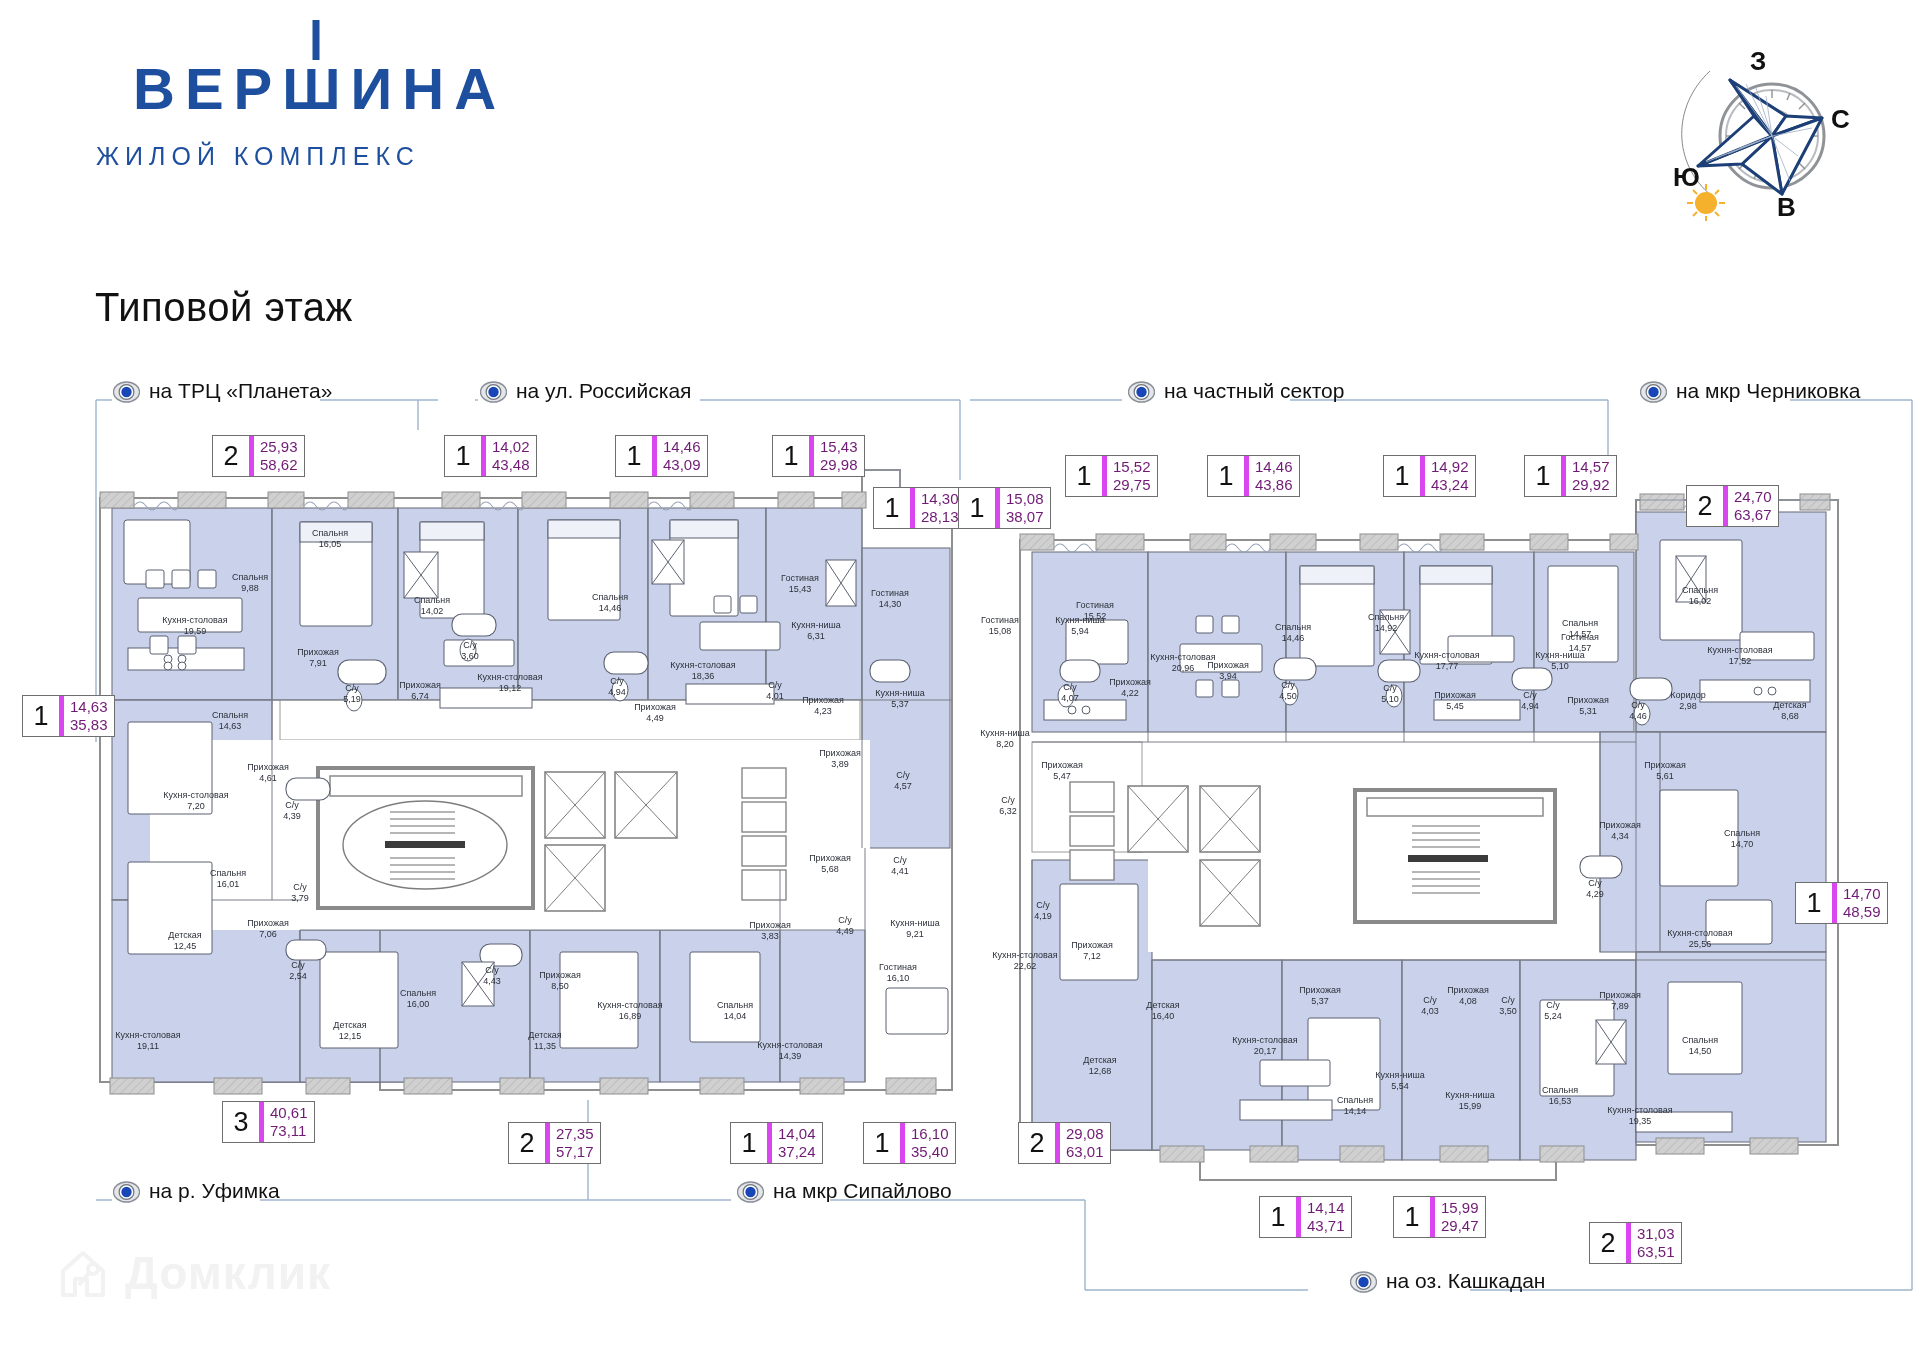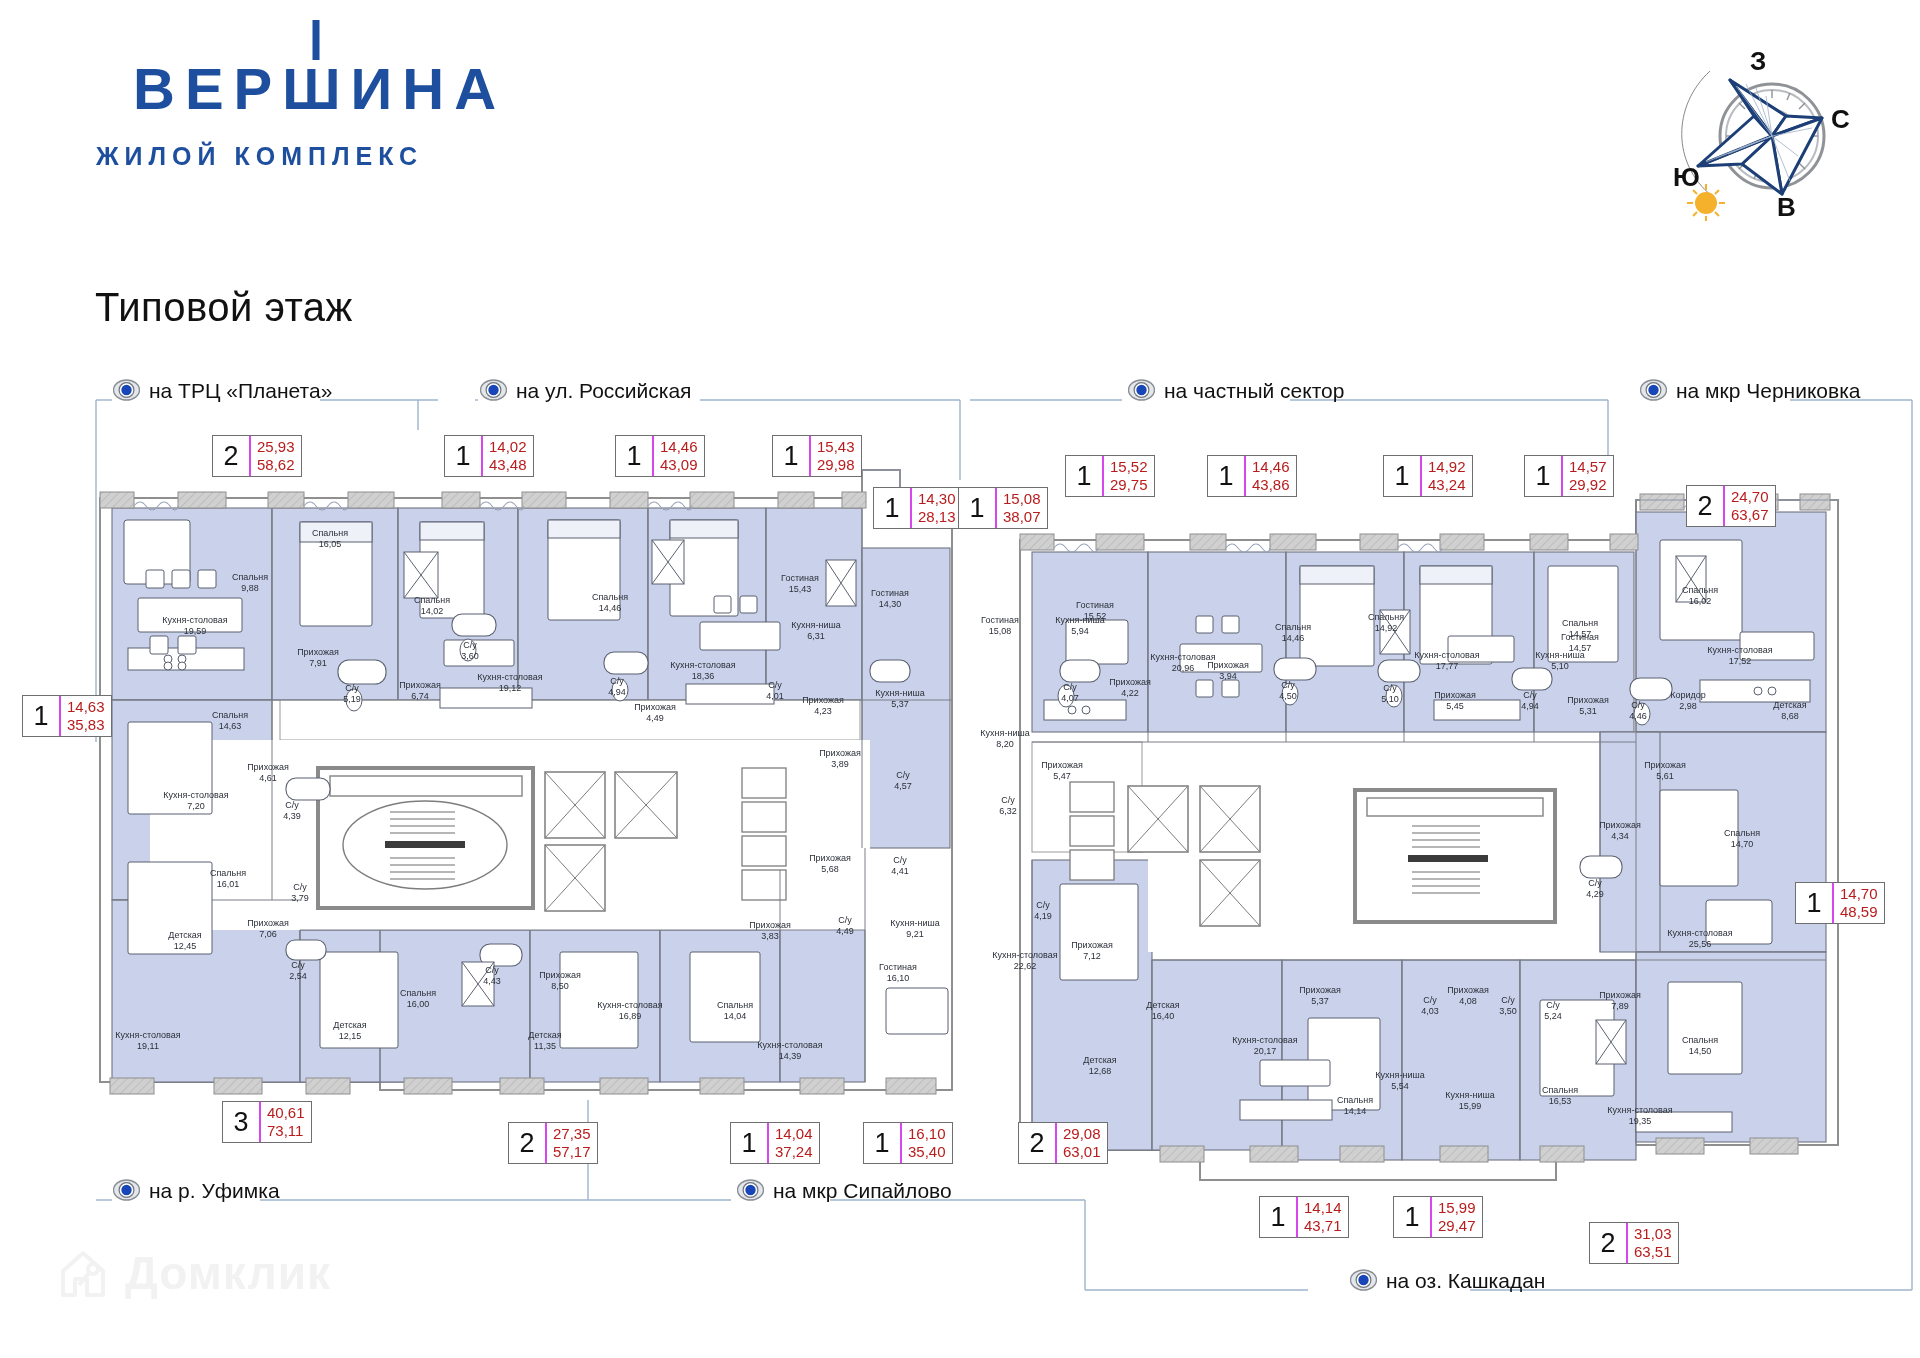--- a/index.html
+++ b/index.html
@@ -20,54 +20,54 @@
     font-size:58px;font-weight:700;letter-spacing:10px;
     color:#1d4f9e;line-height:1;white-space:nowrap;
     position:relative;height:70px;margin-left:37px;
   }
   #logo .wordmark .sh{position:relative;display:inline-block;}
   #logo .wordmark .sh::after{
     content:"";position:absolute;left:50%;transform:translateX(-50%);
     bottom:100%;width:7px;height:40px;background:#1d4f9e;
   }
   #logo .subwordmark{
-    margin-top:12px;font-size:25px;font-weight:700;letter-spacing:6px;
+    margin-top:12px;font-size:25px;font-weight:400;letter-spacing:6px;
     color:#1d4f9e;white-space:nowrap;
   }
 
   
   #compass{position:absolute;left:1650px;top:36px;width:230px;height:185px;}
 
   
   #page-title{
     position:absolute;left:95px;top:285px;
     font-size:40px;font-weight:400;color:#111;letter-spacing:.5px;
   }
 
   
-  .view-marker{position:absolute;display:flex;align-items:flex-start;gap:9px;white-space:nowrap;}
+  .view-marker{position:absolute;display:flex;align-items:flex-end;gap:9px;white-space:nowrap;}
   .view-marker .eye{
     width:27px;height:22px;flex:0 0 auto;position:relative;
   }
   .view-marker .vm-label{font-size:21px;color:#111;font-weight:400;}
 
   
   .badge{
     position:absolute;display:flex;align-items:stretch;
     border:1px solid #6f6f6f;background:#fff;height:42px;
     box-sizing:border-box;
   }
   .badge .rooms{
     display:flex;align-items:center;justify-content:center;
     min-width:24px;padding:0 6px;font-size:27px;color:#111;line-height:1;
   }
   .badge .areas{
-    border-left:2px solid #d946ef;padding:2px 6px 2px 6px;
+    border-left:5px solid #d946ef;padding:2px 6px 2px 6px;
     display:flex;flex-direction:column;justify-content:space-between;
-    font-size:15px;line-height:1.22;color:#b91c1c;
+    font-size:15px;line-height:1.22;color:#701a75;
   }
 
   
   #floorplan{position:absolute;left:0;top:0;width:1920px;height:1358px;}
 
   
   #watermark{
     position:absolute;left:55px;top:1245px;
     display:flex;align-items:center;gap:14px;
     opacity:1;pointer-events:none;

